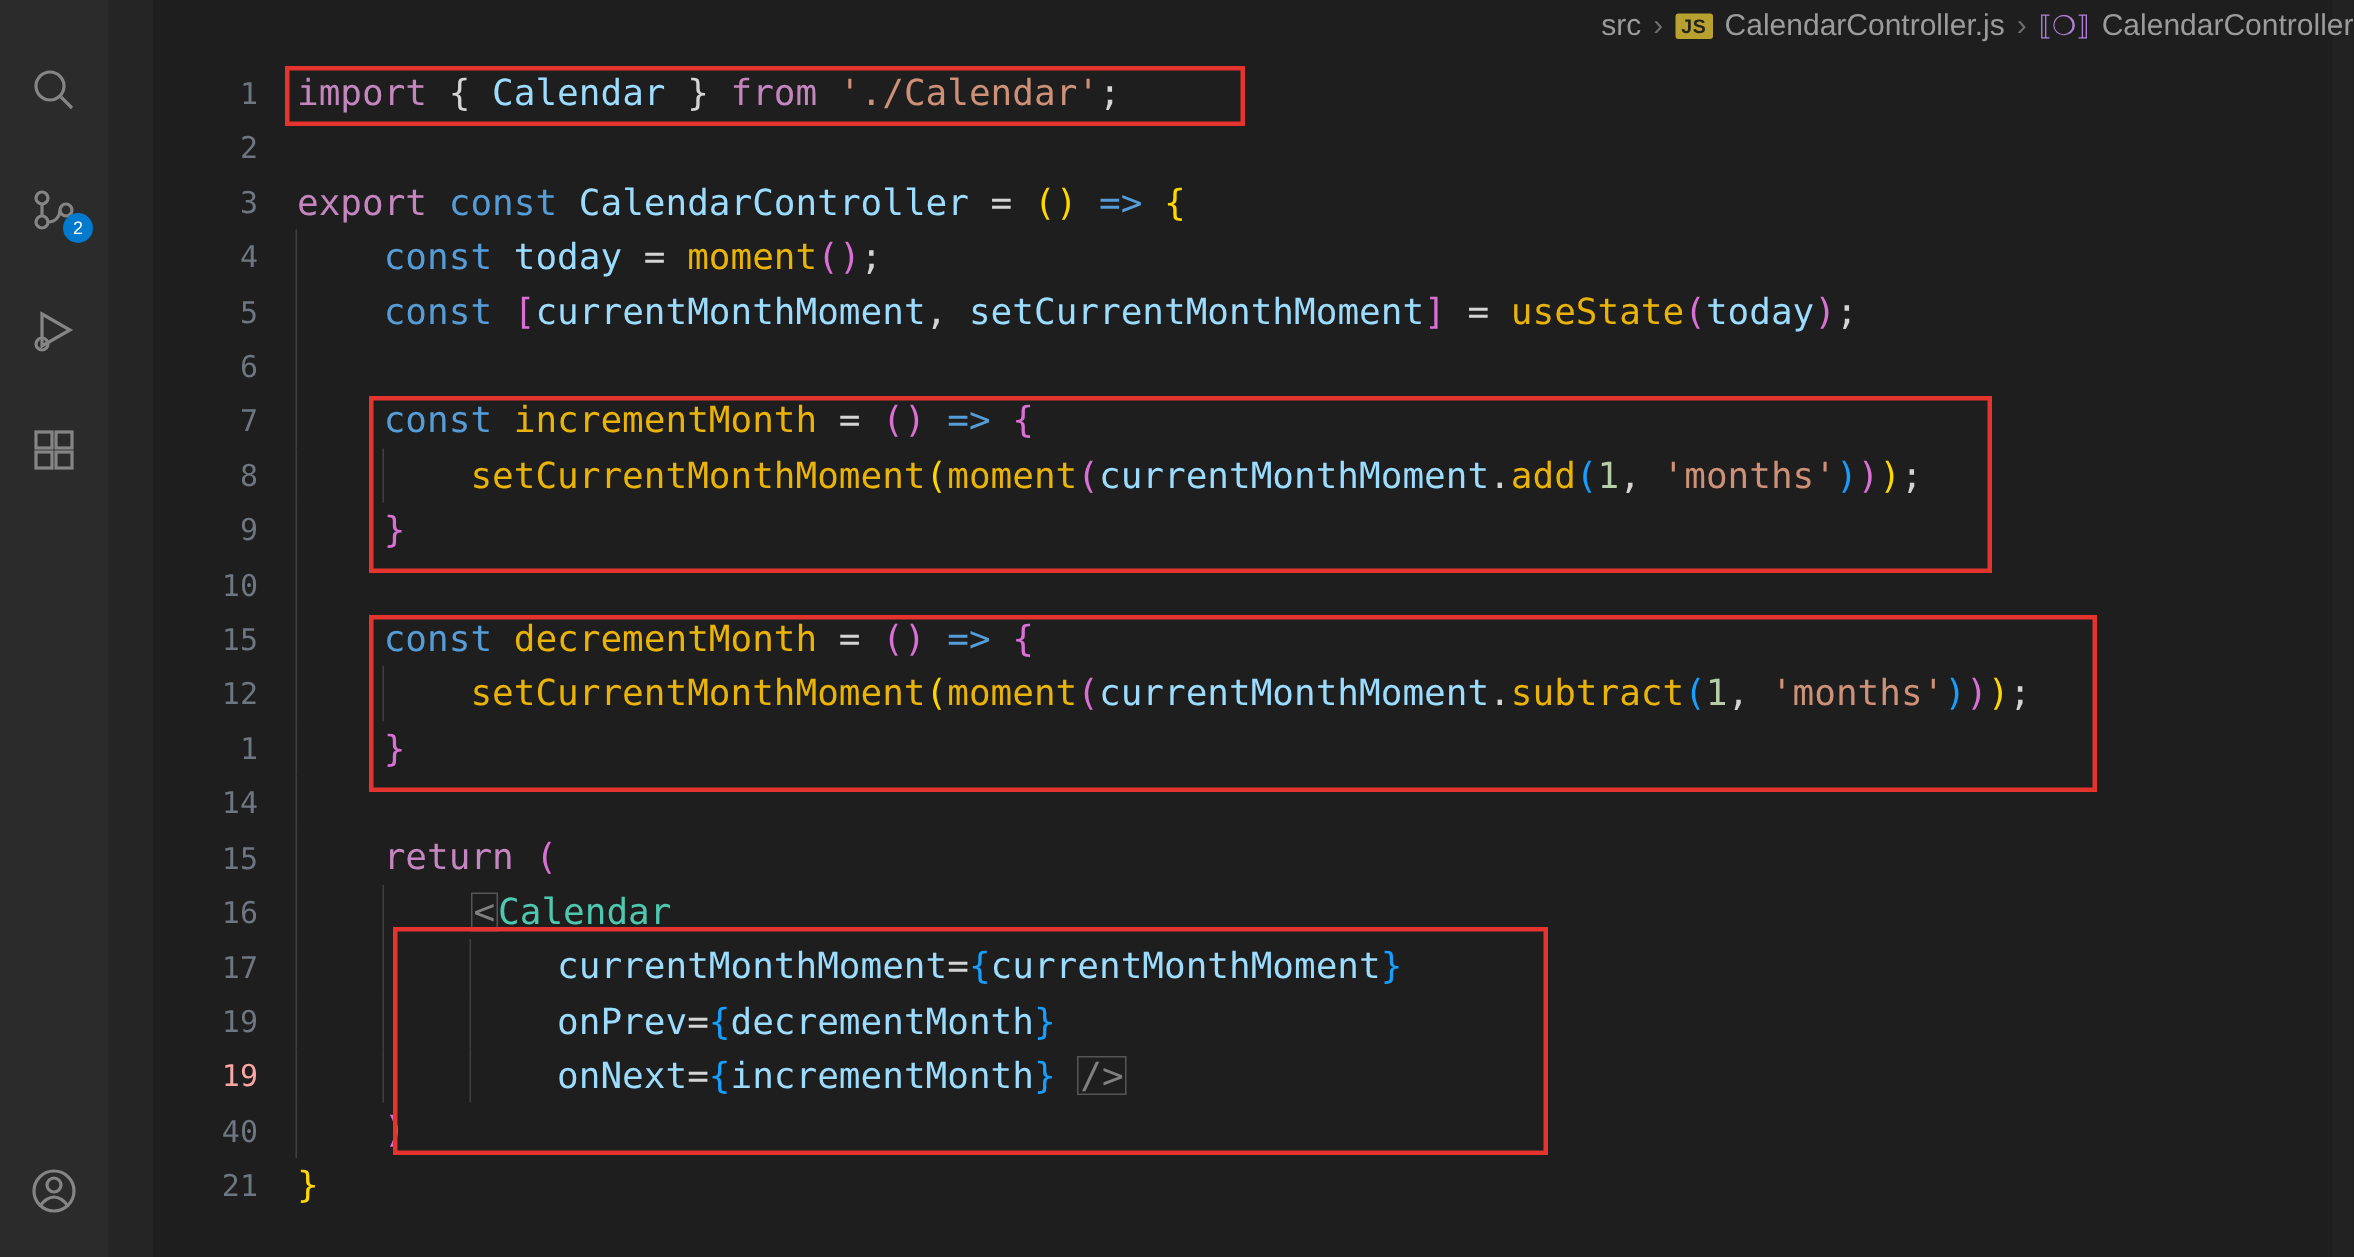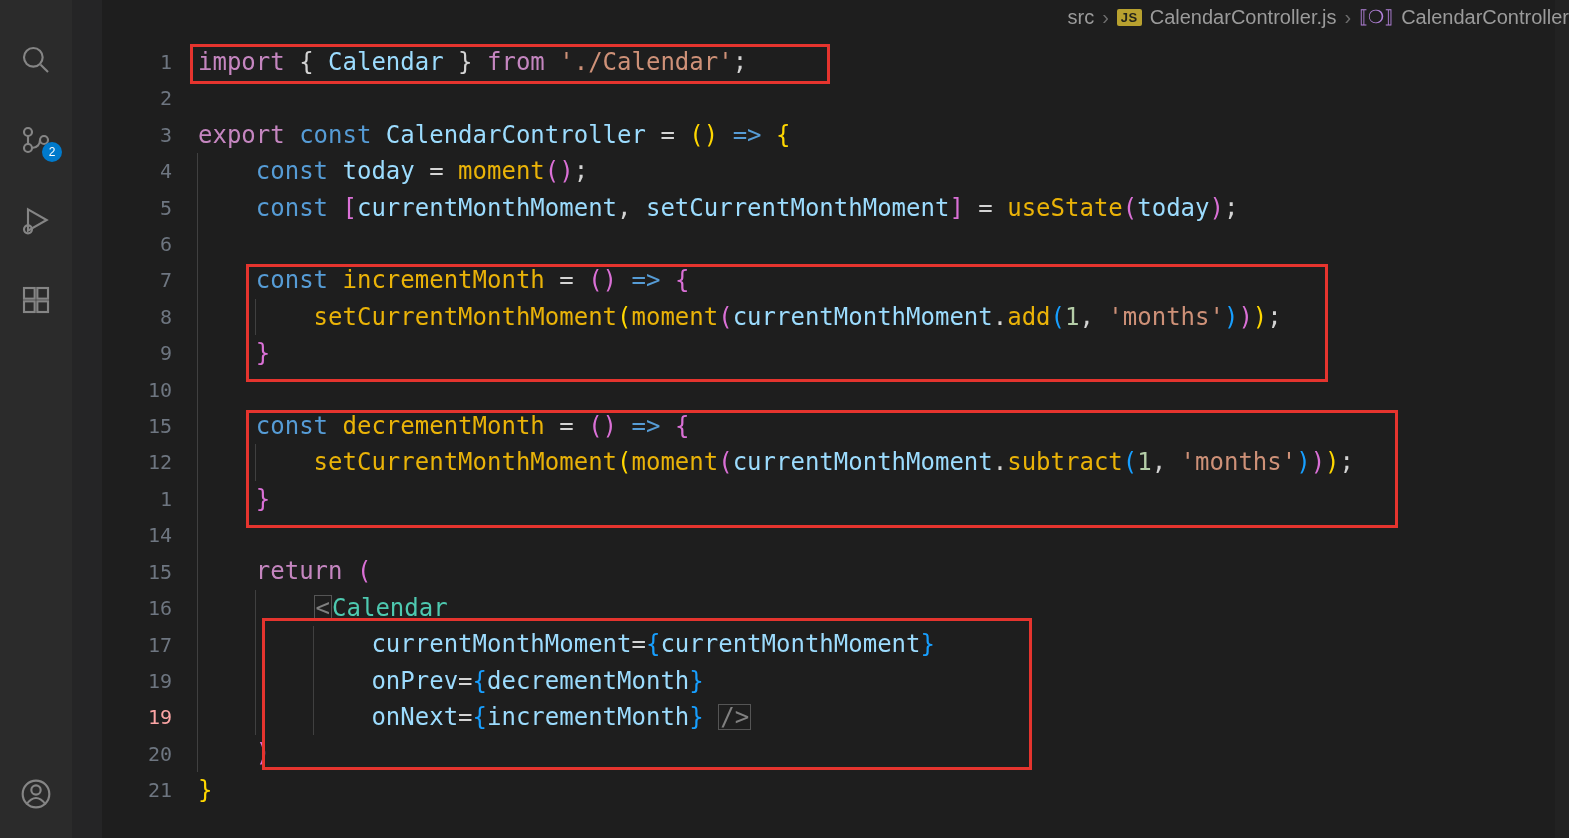--- a/index.html
+++ b/index.html
@@ -241,20 +241,20 @@
         <div class="ln">10</div>
         <div class="ln">15</div>
         <div class="ln">12</div>
         <div class="ln">1</div>
         <div class="ln">14</div>
         <div class="ln">15</div>
         <div class="ln">16</div>
         <div class="ln">17</div>
         <div class="ln">19</div>
         <div class="ln active">19</div>
-        <div class="ln">20</div>
+        <div class="ln">40</div>
         <div class="ln">21</div>
       </div>
     <div class="code" id="code"><div class="code-line"><span class="tk-keyword">import </span><span class="tk-punct">{ </span><span class="tk-var">Calendar</span><span class="tk-punct"> } </span><span class="tk-keyword">from </span><span class="tk-string">'./Calendar'</span><span class="tk-punct">;</span></div><div class="code-line"></div><div class="code-line"><span class="tk-keyword">export </span><span class="tk-storage">const </span><span class="tk-var">CalendarController</span><span class="tk-default"> = </span><span class="tk-paren3">()</span><span class="tk-default"> </span><span class="tk-storage">=&gt;</span><span class="tk-default"> </span><span class="tk-paren3">{</span></div><div class="code-line"><span class="ig"></span>    <span class="tk-storage">const </span><span class="tk-var">today</span><span class="tk-default"> = </span><span class="tk-func">moment</span><span class="tk-paren">()</span><span class="tk-punct">;</span></div><div class="code-line"><span class="ig"></span>    <span class="tk-storage">const </span><span class="tk-paren">[</span><span class="tk-var">currentMonthMoment</span><span class="tk-default">, </span><span class="tk-var">setCurrentMonthMoment</span><span class="tk-paren">]</span><span class="tk-default"> = </span><span class="tk-func">useState</span><span class="tk-paren">(</span><span class="tk-var">today</span><span class="tk-paren">)</span><span class="tk-punct">;</span></div><div class="code-line"><span class="ig"></span>    </div><div class="code-line"><span class="ig"></span>    <span class="tk-storage">const </span><span class="tk-func">incrementMonth</span><span class="tk-default"> = </span><span class="tk-paren">()</span><span class="tk-default"> </span><span class="tk-storage">=&gt;</span><span class="tk-default"> </span><span class="tk-paren">{</span></div><div class="code-line"><span class="ig"></span>    <span class="ig"></span>    <span class="tk-func">setCurrentMonthMoment</span><span class="tk-paren3">(</span><span class="tk-func">moment</span><span class="tk-paren">(</span><span class="tk-var">currentMonthMoment</span><span class="tk-default">.</span><span class="tk-func">add</span><span class="tk-paren2">(</span><span class="tk-num">1</span><span class="tk-default">, </span><span class="tk-string">'months'</span><span class="tk-paren2">)</span><span class="tk-paren">)</span><span class="tk-paren3">)</span><span class="tk-punct">;</span></div><div class="code-line"><span class="ig"></span>    <span class="tk-paren">}</span></div><div class="code-line"><span class="ig"></span>    </div><div class="code-line"><span class="ig"></span>    <span class="tk-storage">const </span><span class="tk-func">decrementMonth</span><span class="tk-default"> = </span><span class="tk-paren">()</span><span class="tk-default"> </span><span class="tk-storage">=&gt;</span><span class="tk-default"> </span><span class="tk-paren">{</span></div><div class="code-line"><span class="ig"></span>    <span class="ig"></span>    <span class="tk-func">setCurrentMonthMoment</span><span class="tk-paren3">(</span><span class="tk-func">moment</span><span class="tk-paren">(</span><span class="tk-var">currentMonthMoment</span><span class="tk-default">.</span><span class="tk-func">subtract</span><span class="tk-paren2">(</span><span class="tk-num">1</span><span class="tk-default">, </span><span class="tk-string">'months'</span><span class="tk-paren2">)</span><span class="tk-paren">)</span><span class="tk-paren3">)</span><span class="tk-punct">;</span></div><div class="code-line"><span class="ig"></span>    <span class="tk-paren">}</span></div><div class="code-line"><span class="ig"></span>    </div><div class="code-line"><span class="ig"></span>    <span class="tk-keyword">return </span><span class="tk-paren">(</span></div><div class="code-line"><span class="ig"></span>    <span class="ig"></span>    <span class="bracket-box">&lt;</span><span class="tk-jsx">Calendar</span></div><div class="code-line"><span class="ig"></span>    <span class="ig"></span>    <span class="ig"></span>    <span class="tk-attr">currentMonthMoment</span><span class="tk-default">=</span><span class="tk-paren2">{</span><span class="tk-var">currentMonthMoment</span><span class="tk-paren2">}</span></div><div class="code-line"><span class="ig"></span>    <span class="ig"></span>    <span class="ig"></span>    <span class="tk-attr">onPrev</span><span class="tk-default">=</span><span class="tk-paren2">{</span><span class="tk-var">decrementMonth</span><span class="tk-paren2">}</span></div><div class="code-line"><span class="ig"></span>    <span class="ig"></span>    <span class="ig"></span>    <span class="tk-attr">onNext</span><span class="tk-default">=</span><span class="tk-paren2">{</span><span class="tk-var">incrementMonth</span><span class="tk-paren2">}</span><span class="tk-default"> </span><span class="bracket-box">/&gt;</span></div><div class="code-line"><span class="ig"></span>    <span class="tk-paren">)</span></div><div class="code-line"><span class="tk-paren3">}</span></div><div class="hl-box" style="top: 10px; left: -8px; width: 640px; height: 40px;"></div><div class="hl-box" style="top: 230px; left: 48px; width: 1082px; height: 118px;"></div><div class="hl-box" style="top: 376px; left: 48px; width: 1152px; height: 118px;"></div><div class="hl-box" style="top: 584px; left: 64px; width: 770px; height: 152px;"></div></div>
   </div>
 
   <div class="scroll-edge"></div>
 </div>
 
 </body></html>

